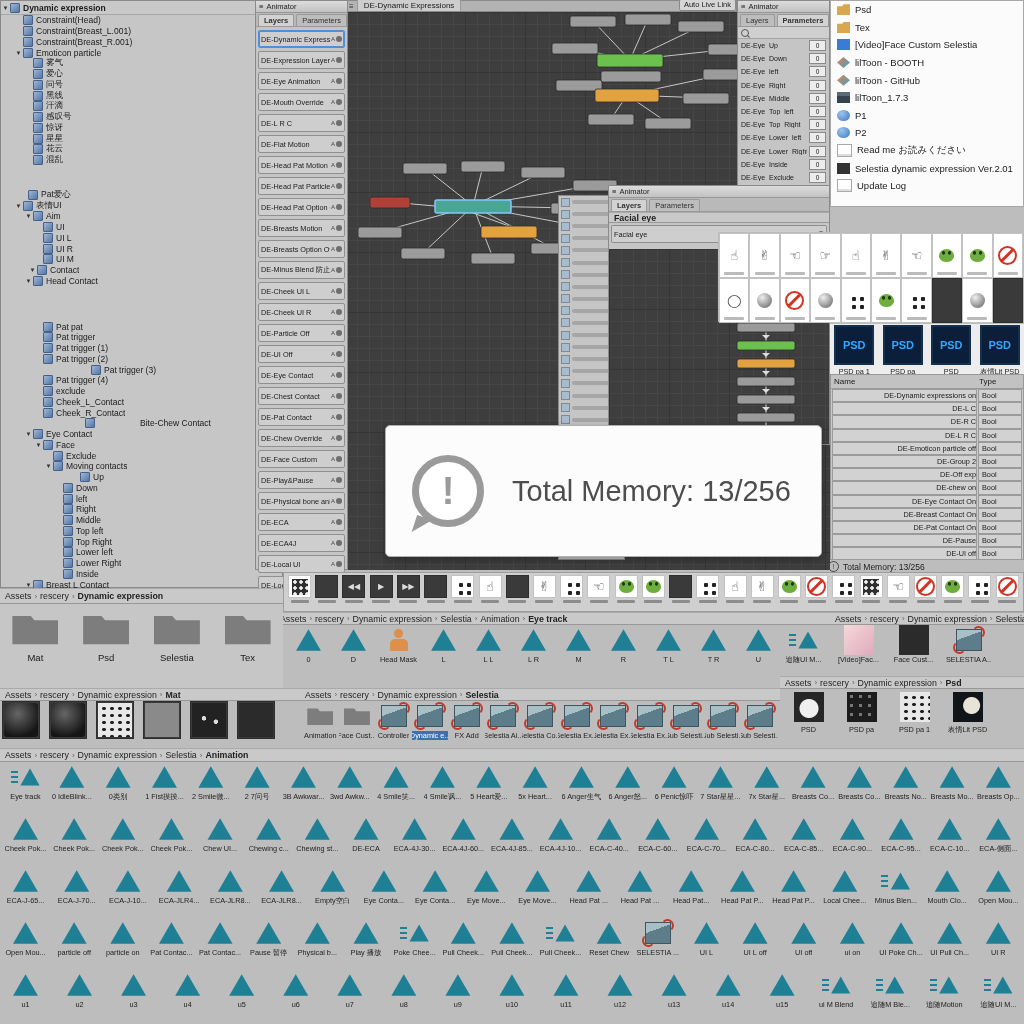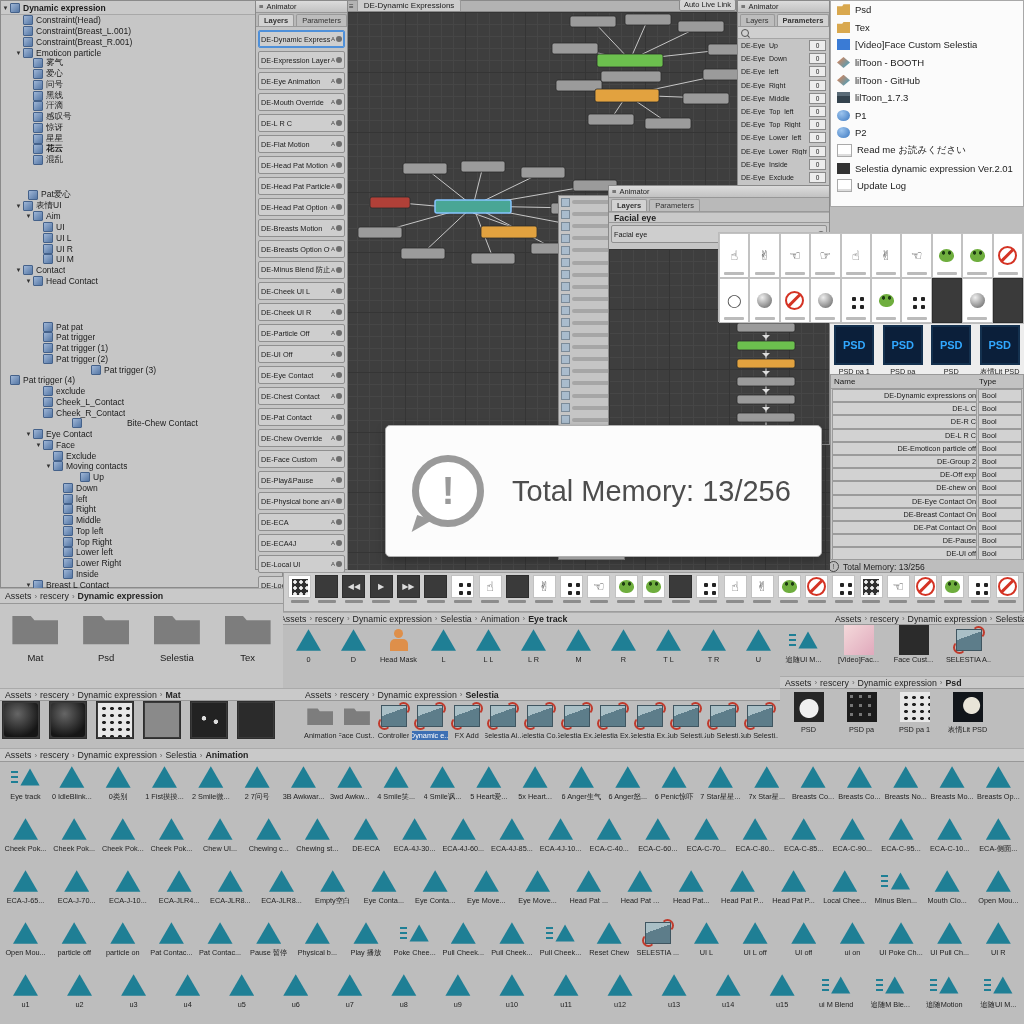--- a/index.html
+++ b/index.html
@@ -193,21 +193,21 @@
         <div class="trow" style="padding-left: 23px;">
           <div class="arr"></div>
           <div class="obj"></div>
           <div class="tlabel">惊讶</div>
         </div>
         <div class="trow" style="padding-left: 23px;">
           <div class="arr"></div>
           <div class="obj"></div>
           <div class="tlabel">星星</div>
         </div>
-        <div class="trow" style="padding-left: 23px; font-weight: bold;">
+        <div class="trow" style="padding-left: 23px;">
           <div class="arr"></div>
           <div class="obj"></div>
           <div class="tlabel">花云</div>
         </div>
         <div class="trow" style="padding-left: 23px;">
           <div class="arr"></div>
           <div class="obj"></div>
           <div class="tlabel">混乱</div>
         </div>
         <div class="trow" style="padding-left: 18px; margin-top: 24px;">
@@ -238,21 +238,21 @@
         <div class="trow" style="padding-left: 33px;">
           <div class="arr"></div>
           <div class="obj"></div>
           <div class="tlabel">UI R</div>
         </div>
         <div class="trow" style="padding-left: 33px;">
           <div class="arr"></div>
           <div class="obj"></div>
           <div class="tlabel">UI M</div>
         </div>
-        <div class="trow" style="padding-left: 13px;">
+        <div class="trow" style="padding-left: 27px;">
           <div class="arr">▼</div>
           <div class="obj"></div>
           <div class="tlabel">Contact</div>
         </div>
         <div class="trow" style="padding-left: 23px;">
           <div class="arr">▼</div>
           <div class="obj"></div>
           <div class="tlabel">Head Contact</div>
         </div>
         <div class="trow" style="padding-left: 33px; margin-top: 35px;">
@@ -273,41 +273,41 @@
         <div class="trow" style="padding-left: 33px;">
           <div class="arr"></div>
           <div class="obj"></div>
           <div class="tlabel">Pat trigger (2)</div>
         </div>
         <div class="trow" style="padding-left: 33px; margin-left: 48px;">
           <div class="arr"></div>
           <div class="obj"></div>
           <div class="tlabel">Pat trigger (3)</div>
         </div>
-        <div class="trow" style="">
+        <div class="trow" style="padding-left: 33px;">
           <div class="arr"></div>
           <div class="obj"></div>
           <div class="tlabel">Pat trigger (4)</div>
         </div>
         <div class="trow" style="padding-left: 33px;">
           <div class="arr"></div>
           <div class="obj"></div>
           <div class="tlabel">exclude</div>
         </div>
         <div class="trow" style="padding-left: 33px;">
           <div class="arr"></div>
           <div class="obj"></div>
           <div class="tlabel">Cheek_L_Contact</div>
         </div>
         <div class="trow" style="padding-left: 33px;">
           <div class="arr"></div>
           <div class="obj"></div>
           <div class="tlabel">Cheek_R_Contact</div>
         </div>
-        <div class="trow" style="padding-left: 20px; gap: 42px;">
+        <div class="trow" style="padding-left: 33px; gap: 42px;">
           <div class="arr"></div>
           <div class="obj"></div>
           <div class="tlabel">Bite-Chew Contact</div>
         </div>
         <div class="trow" style="padding-left: 23px;">
           <div class="arr">▼</div>
           <div class="obj"></div>
           <div class="tlabel">Eye Contact</div>
         </div>
         <div class="trow" style="padding-left: 33px;">

